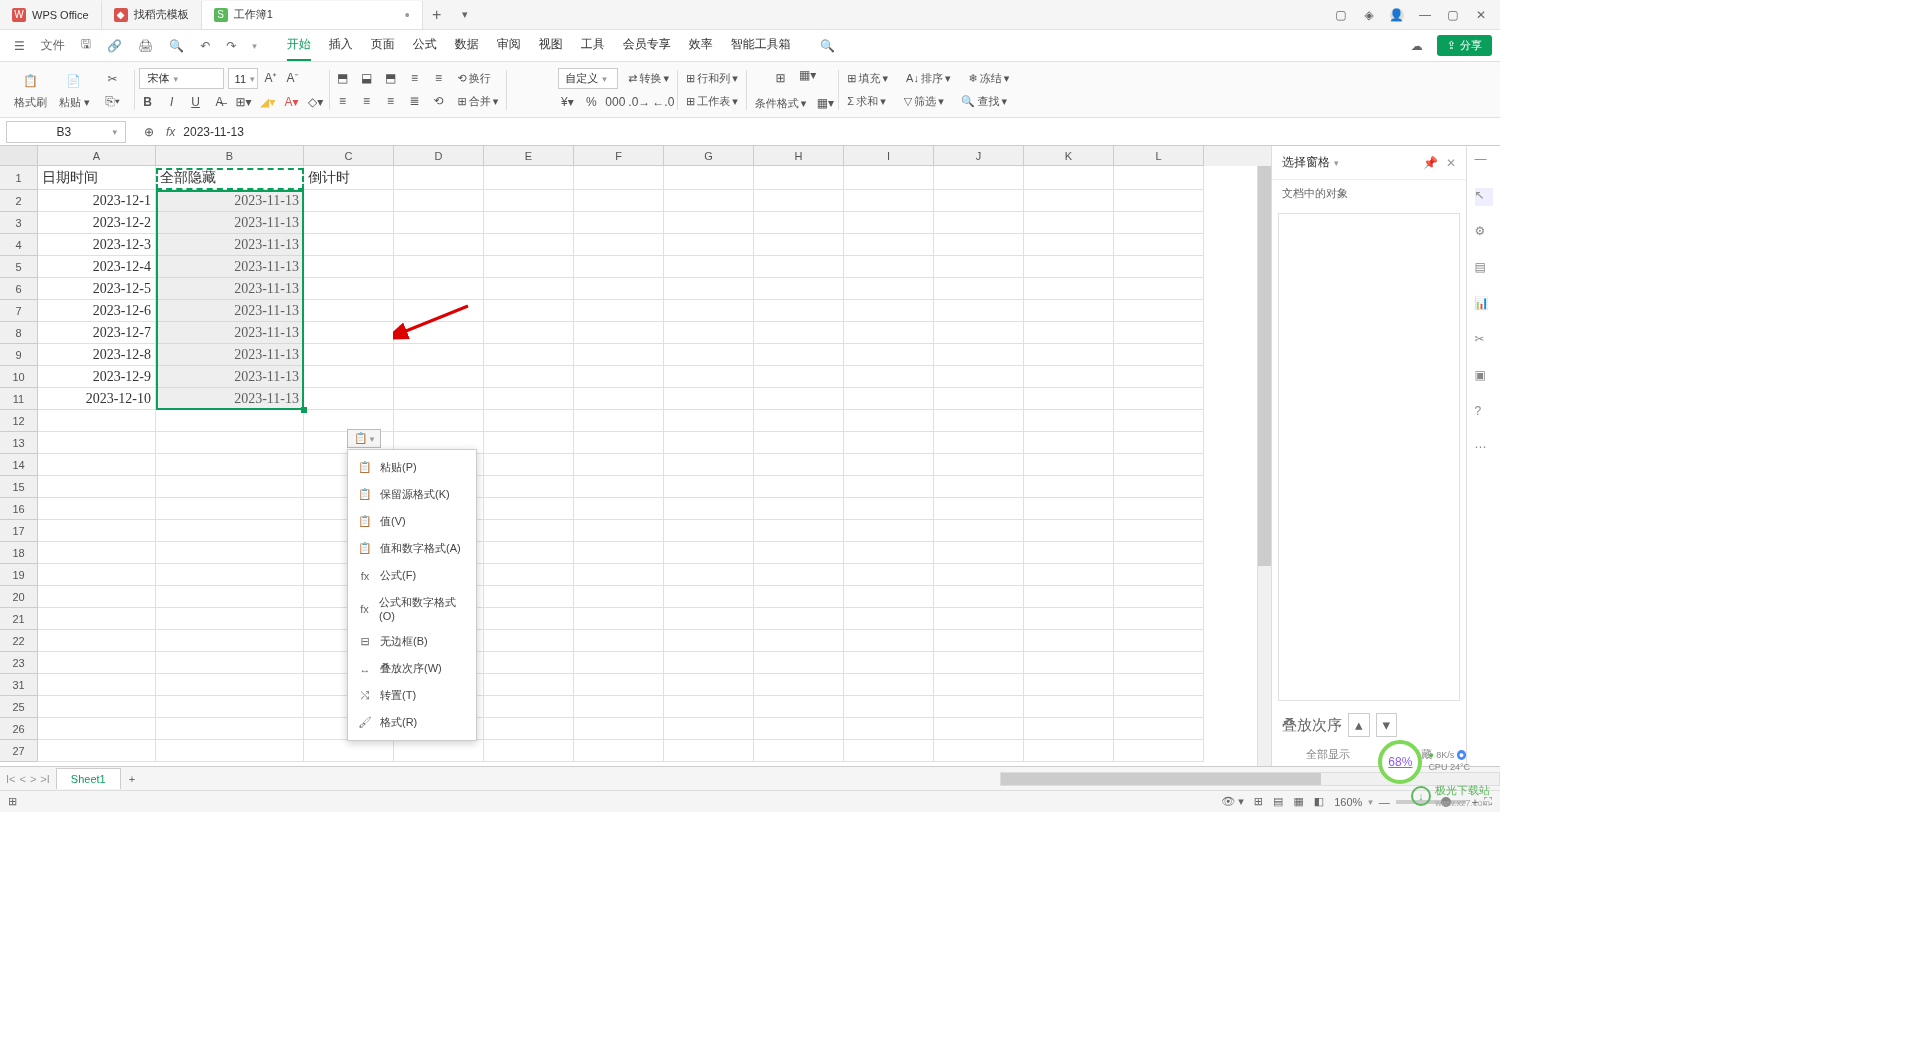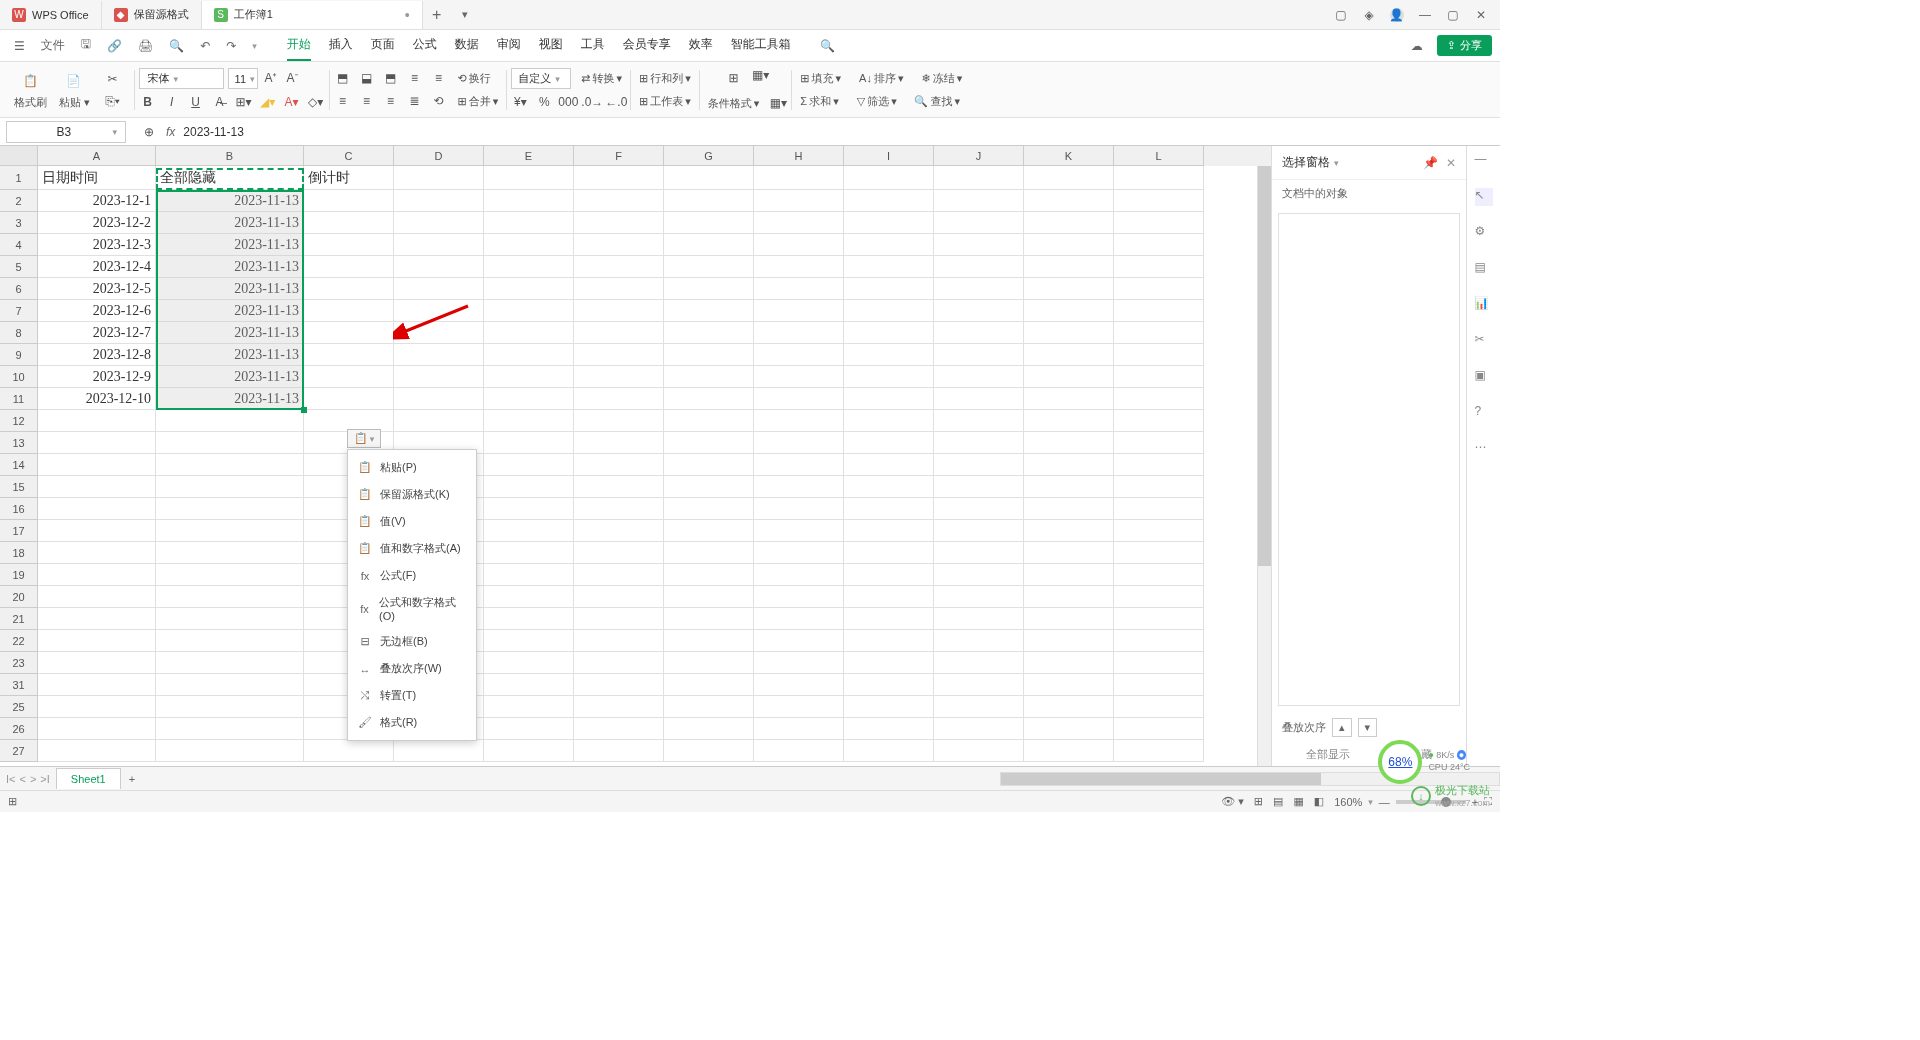--- a/index.html
+++ b/index.html
@@ -85,21 +85,21 @@
 
 
 .red-arrow { position: absolute; left: 355px; top: 135px; pointer-events: none; }
 
 
 .right-main-panel { width: 195px; border-left: 1px solid #ddd; display: flex; flex-direction: column; }
 .rpanel-hdr { padding: 8px 10px; display: flex; align-items: center; font-size: 12px; color: #333; border-bottom: 1px solid #eee; }
 .rpanel-hdr-icons { margin-left: auto; display: flex; gap: 8px; color: #999; }
 .rpanel-sub { padding: 6px 10px; font-size: 11px; color: #666; }
 .rpanel-body { flex: 1; margin: 6px; border: 1px solid #e0e0e0; }
-.rpanel-foot { padding: 6px 10px; display: flex; align-items: center; gap: 6px; font-size: 11px; color: #666; }
+.rpanel-foot { padding: 6px 10px; display: flex; align-items: center; gap: 6px; font-size: 15px; color: #666; }
 .rpanel-foot .box { border: 1px solid #ccc; padding: 2px 6px; }
 .rpanel-btns { display: flex; gap: 10px; padding: 4px 20px; font-size: 11px; color: #888; justify-content: space-around; }
 
 
 .sidebar { width: 34px; border-left: 1px solid #ddd; display: flex; flex-direction: column; align-items: center; padding-top: 6px; gap: 18px; color: #888; }
 .sidebar-icon { width: 18px; height: 18px; }
 
 
 .sheet-tabs { height: 24px; display: flex; align-items: center; border-top: 1px solid #ccc; background: #f5f5f5; font-size: 11px; }
 .sheet-nav { display: flex; padding: 0 6px; gap: 4px; color: #999; }
@@ -108,42 +108,42 @@
 .hscroll { margin-left: auto; width: 500px; height: 14px; background: #f0f0f0; border: 1px solid #ddd; position: relative; }
 .hscroll-thumb { position: absolute; left: 0; width: 320px; height: 100%; background: #ccc; }
 
 
 .statusbar { height: 22px; background: #f5f5f5; border-top: 1px solid #ddd; display: flex; align-items: center; padding: 0 8px; font-size: 11px; color: #666; }
 .statusbar-right { margin-left: auto; display: flex; align-items: center; gap: 10px; }
 .zoom { display: flex; align-items: center; gap: 6px; }
 
 
 .gauge { position: absolute; right: 30px; bottom: 28px; display: flex; align-items: center; gap: 6px; z-index: 50; }
-.gauge-circle { width: 44px; height: 44px; border-radius: 50%; border: 4px solid #7ed957; display: flex; align-items: center; justify-content: center; font-size: 12px; color: #1d4ed8; background: #fff; text-decoration: underline; }
+.gauge-circle { width: 44px; height: 44px; border-radius: 50%; border: 4px solid #7ed957; display: flex; align-items: center; justify-content: center; font-size: 12px; color: #8b5cf6; background: #fff; text-decoration: underline; }
 .gauge-info { font-size: 9px; color: #888; line-height: 1.3; }
 
 
 .watermark { position: absolute; right: 10px; bottom: 4px; font-size: 11px; color: #5bb85c; display: flex; align-items: center; gap: 4px; z-index: 40; }
 .watermark .logo { width: 20px; height: 20px; border: 2px solid #5bb85c; border-radius: 50%; display: flex; align-items: center; justify-content: center; color: #5bb85c; }
 
 
 .vscroll { position: absolute; right: 0; top: 20px; bottom: 0; width: 14px; background: #f0f0f0; border-left: 1px solid #ddd; }
 .vscroll-thumb { position: absolute; top: 0; width: 100%; height: 400px; background: #ccc; }
 </style>
 </head>
 <body>
 
 <div class="titlebar">
   <div class="tab">
     <span class="tab-icon red">W</span>
     <span>WPS Office</span>
   </div>
   <div class="tab">
     <span class="tab-icon red">◆</span>
-    <span>保留源格式</span>
+    <span>找稻壳模板</span>
   </div>
   <div class="tab active">
     <span class="tab-icon green">S</span>
     <span>工作簿1</span>
     <span style="width:120px"></span>
     <span class="tab-close">•</span>
   </div>
   <div class="tab-add">+</div>
   <div class="tab-add" style="font-size:11px;">▾</div>
   <div class="titlebar-right">
@@ -246,21 +246,21 @@
     <div style="display:flex;gap:6px;">
       <span class="ricon">≡</span>
       <span class="ricon">≡</span>
       <span class="ricon">≡</span>
       <span class="ricon">≣</span>
       <span class="ricon">⟲</span>
       <span class="rbtn">⊞ <span>合并</span> ▾</span>
     </div>
   </div>
   <div class="rsep"></div>
-  <div style="display:flex;flex-direction:column;gap:4px;">
+  <div style="display:flex;flex-direction:column;gap:4px;margin-left:47px;">
     <div style="display:flex;gap:6px;">
       <div class="font-select" style="width:60px;">
           <span>自定义</span>
           <span class="dd">▾</span>
         </div>
       <span class="rbtn">⇄ <span>转换</span> ▾</span>
     </div>
     <div style="display:flex;gap:6px;">
       <span class="ricon">¥▾</span>
       <span class="ricon">%</span>

